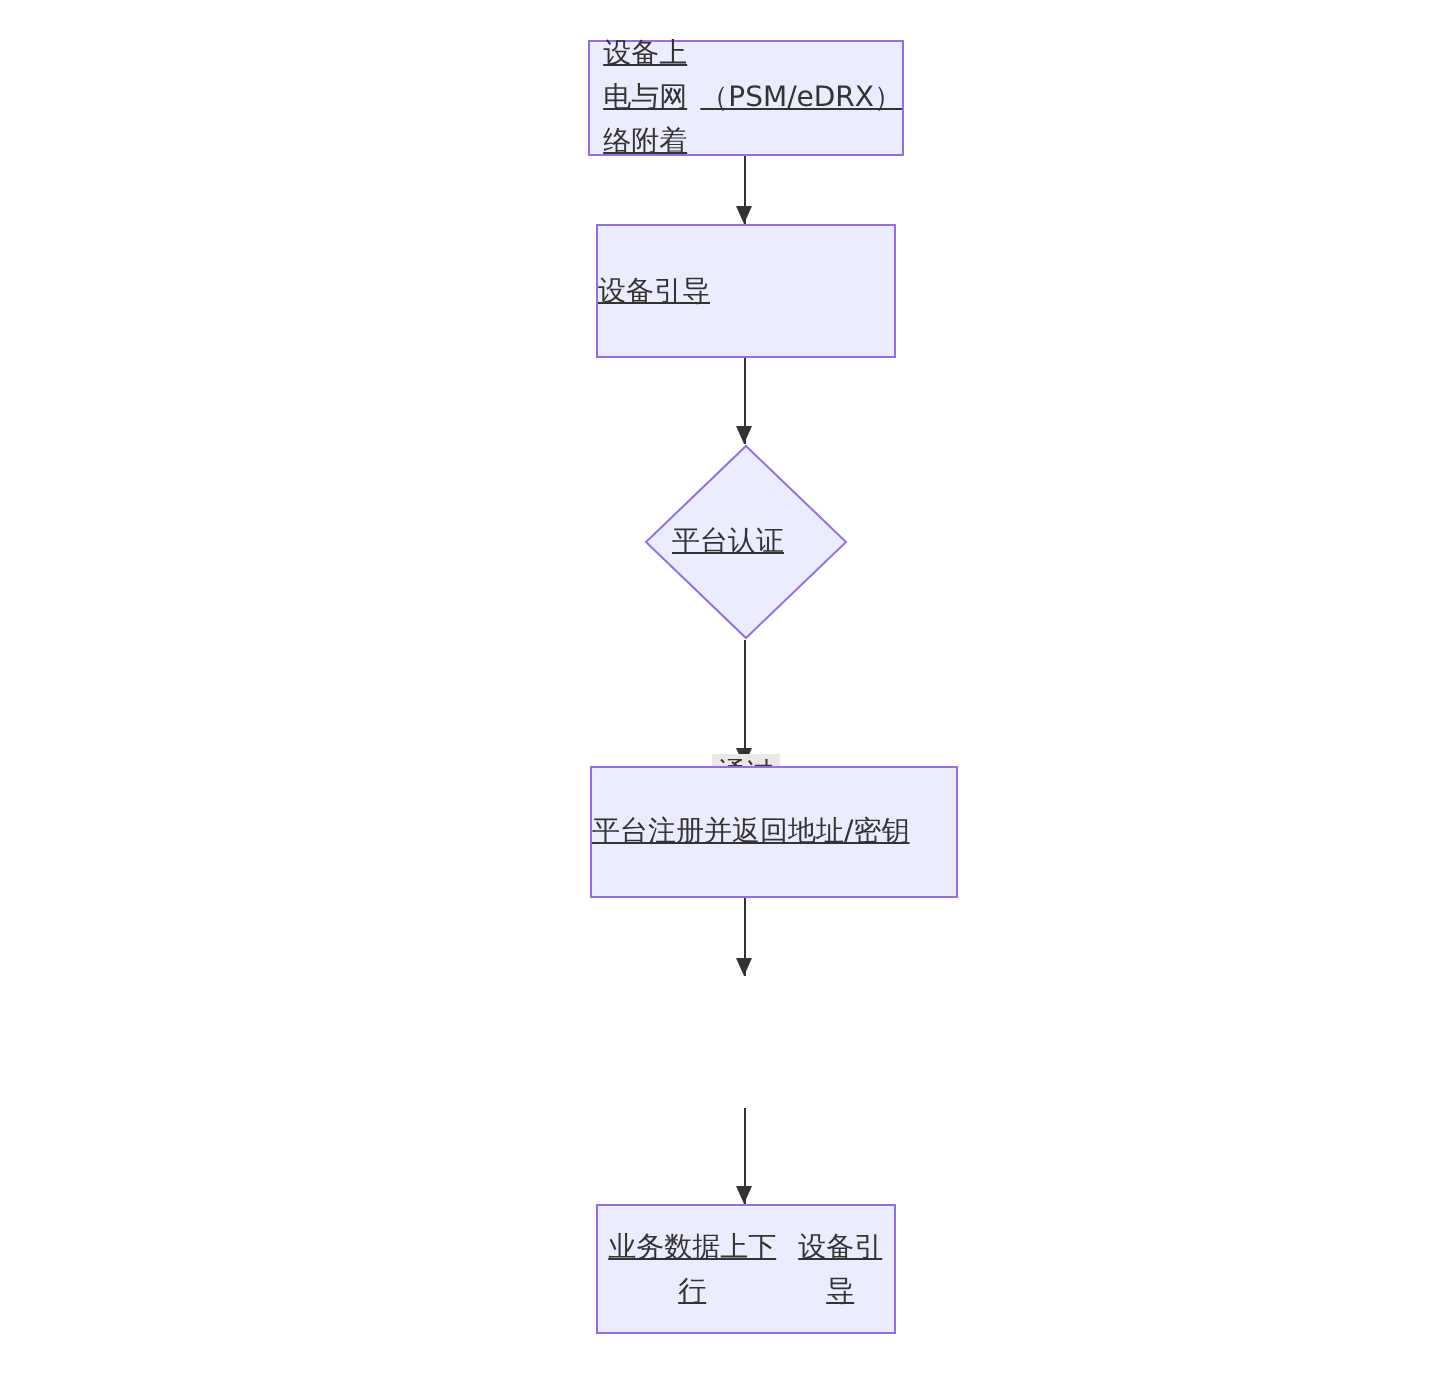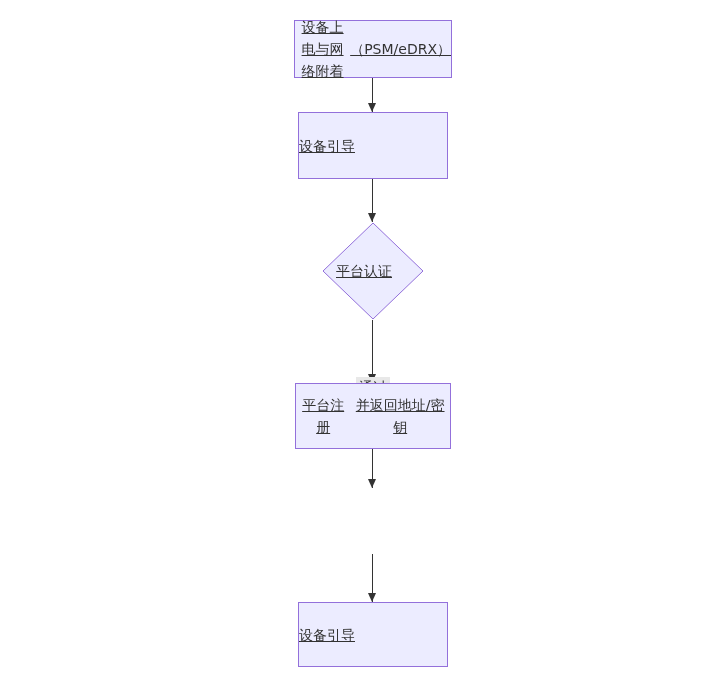--- a/index.html
+++ b/index.html
@@ -85,23 +85,24 @@
     <span>设备引导</span>
   </div>
 
   <div class="node diamond-wrap" style="left:322px;top:222px;width:102px;height:98px">
     <svg viewBox="0 0 102 98" aria-hidden="true">
       <polygon points="51,1 101,49 51,97 1,49"></polygon>
     </svg>
     <span class="diamond-label">平台认证</span>
   </div>
 
-  <div class="node rect" style="left:295px;top:383px;width:156px;height:66px">
+  <div class="node rect" style="left:295px;top:383px;width:184px;height:66px">
     <span>平台注册</span>
     <span>并返回地址/密钥</span>
   </div>
 
 
   <div class="node rect" style="left:298px;top:602px;width:150px;height:65px">
+    <span>业务数据上下行</span>
     <span>设备引导</span>
   </div>
 
 </div>
 
 </body></html>

